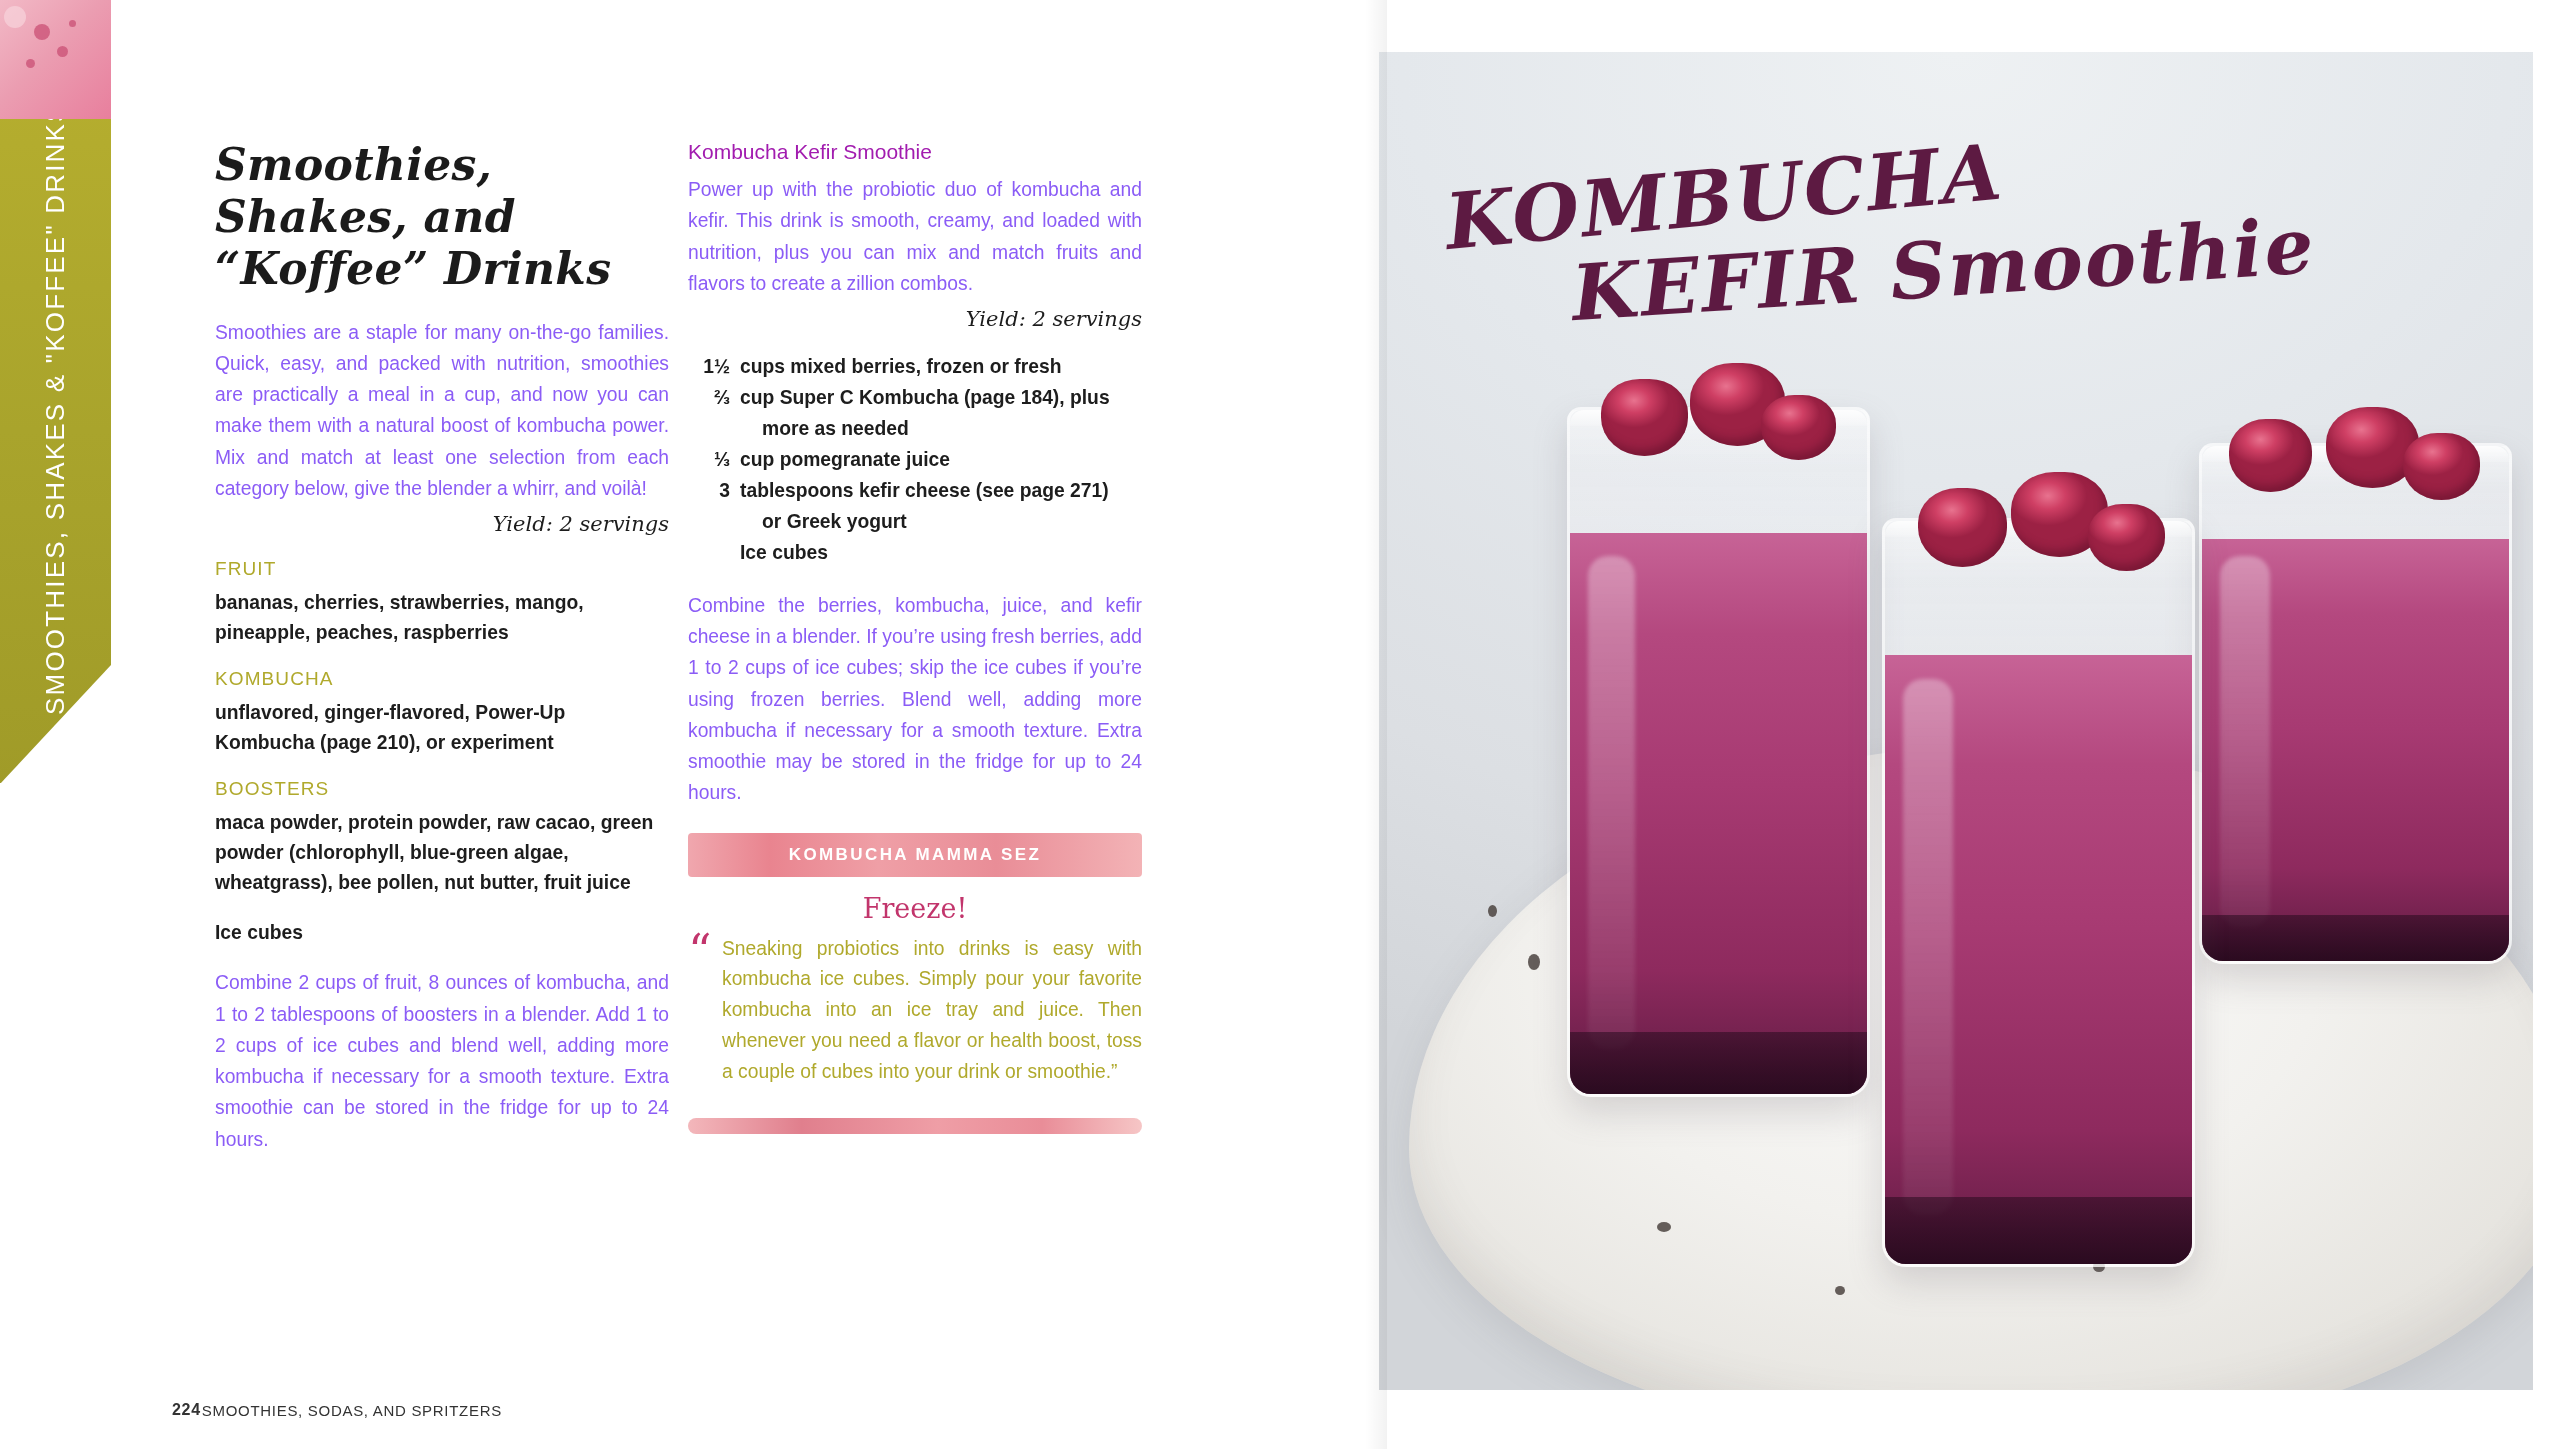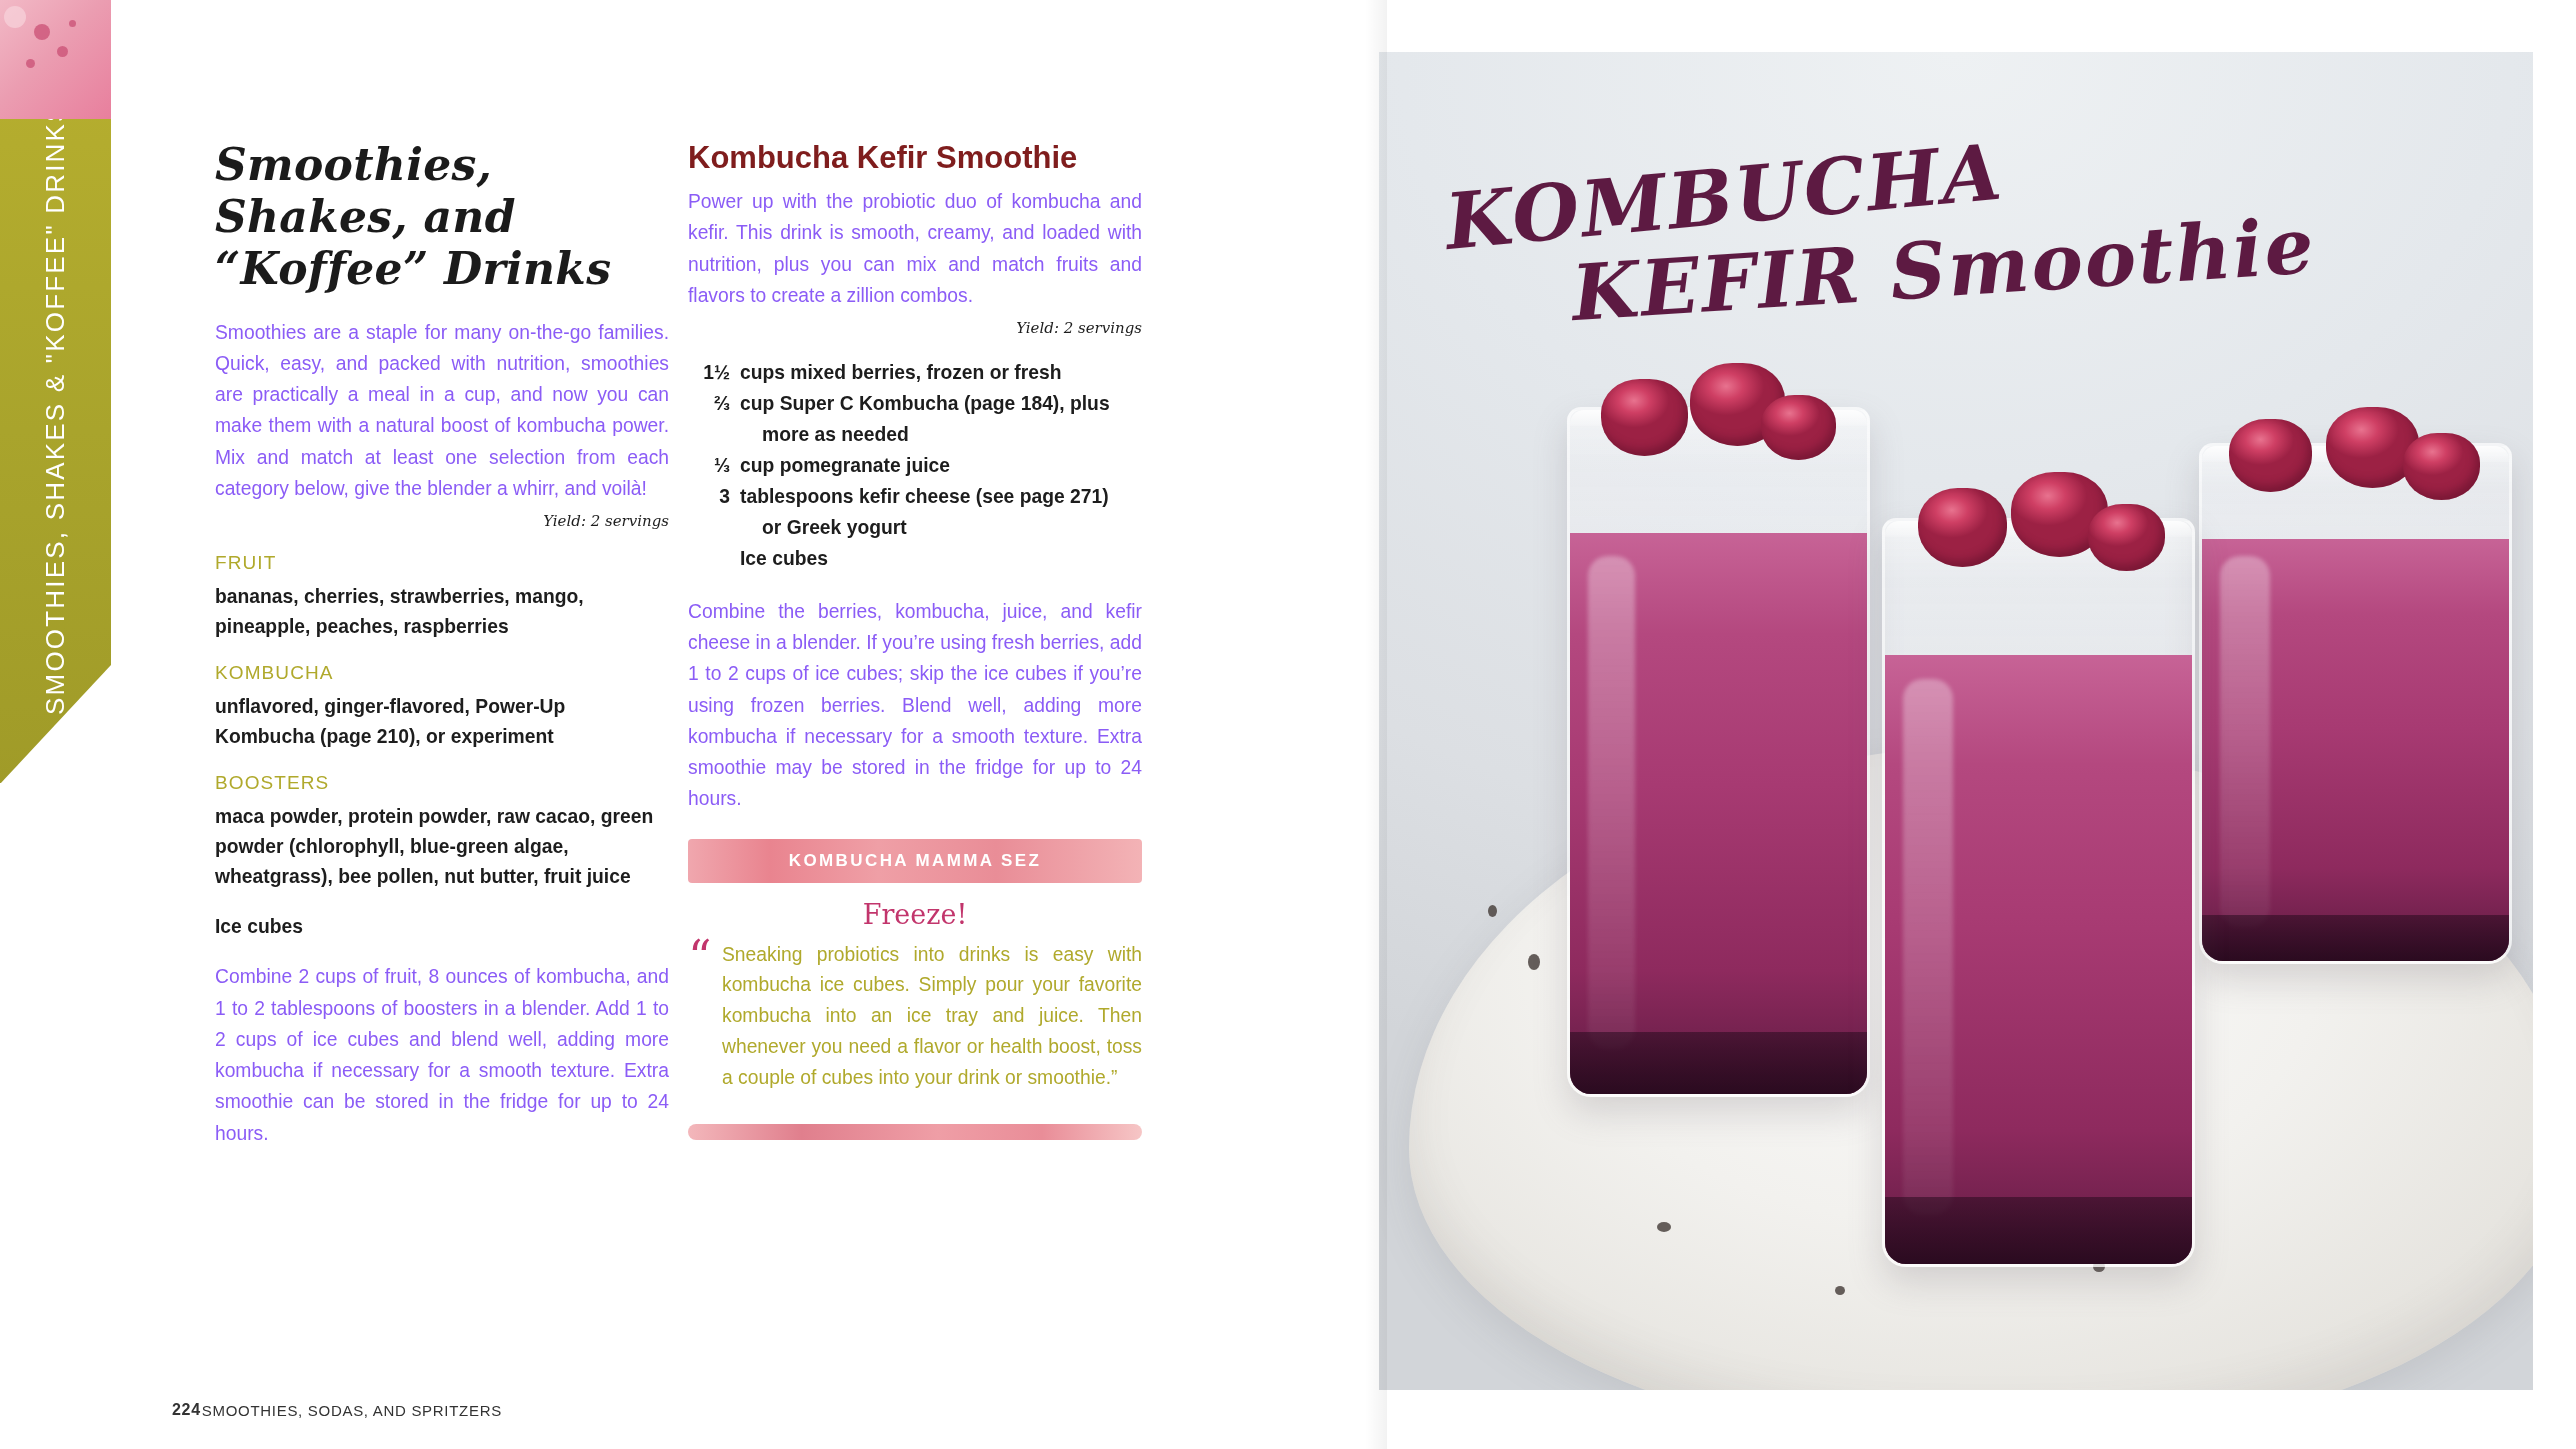--- a/index.html
+++ b/index.html
@@ -100,39 +100,39 @@
     font-family: "DejaVu Serif", serif;
     font-style: italic;
     font-size: 44px;
     line-height: 1.18;
     color: #1b1b1b;
     margin: 0 0 22px 0;
     letter-spacing: 0.3px;
   }
 
   .recipe-title {
-    color: #7f1d1d;
-    font-size: 31px;
-    font-weight: bold;
+    color: #a21caf;
+    font-size: 21px;
+    font-weight: normal;
     line-height: 1.2;
     margin: 0 0 10px 0;
   }
 
   p.body {
     font-size: 19.3px;
     line-height: 1.62;
     color: #8b5cf6;
     text-align: justify;
     margin: 0 0 18px 0;
   }
 
   .yield {
     font-family: "DejaVu Serif", serif;
     font-style: italic;
-    font-size: 15px;
+    font-size: 21px;
     text-align: right;
     color: #1d1d1d;
     margin: -10px 0 22px 0;
   }
 
   .subhead {
     color: #b0a92c;
     font-size: 19px;
     letter-spacing: 1.1px;
     margin: 14px 0 8px 0;

